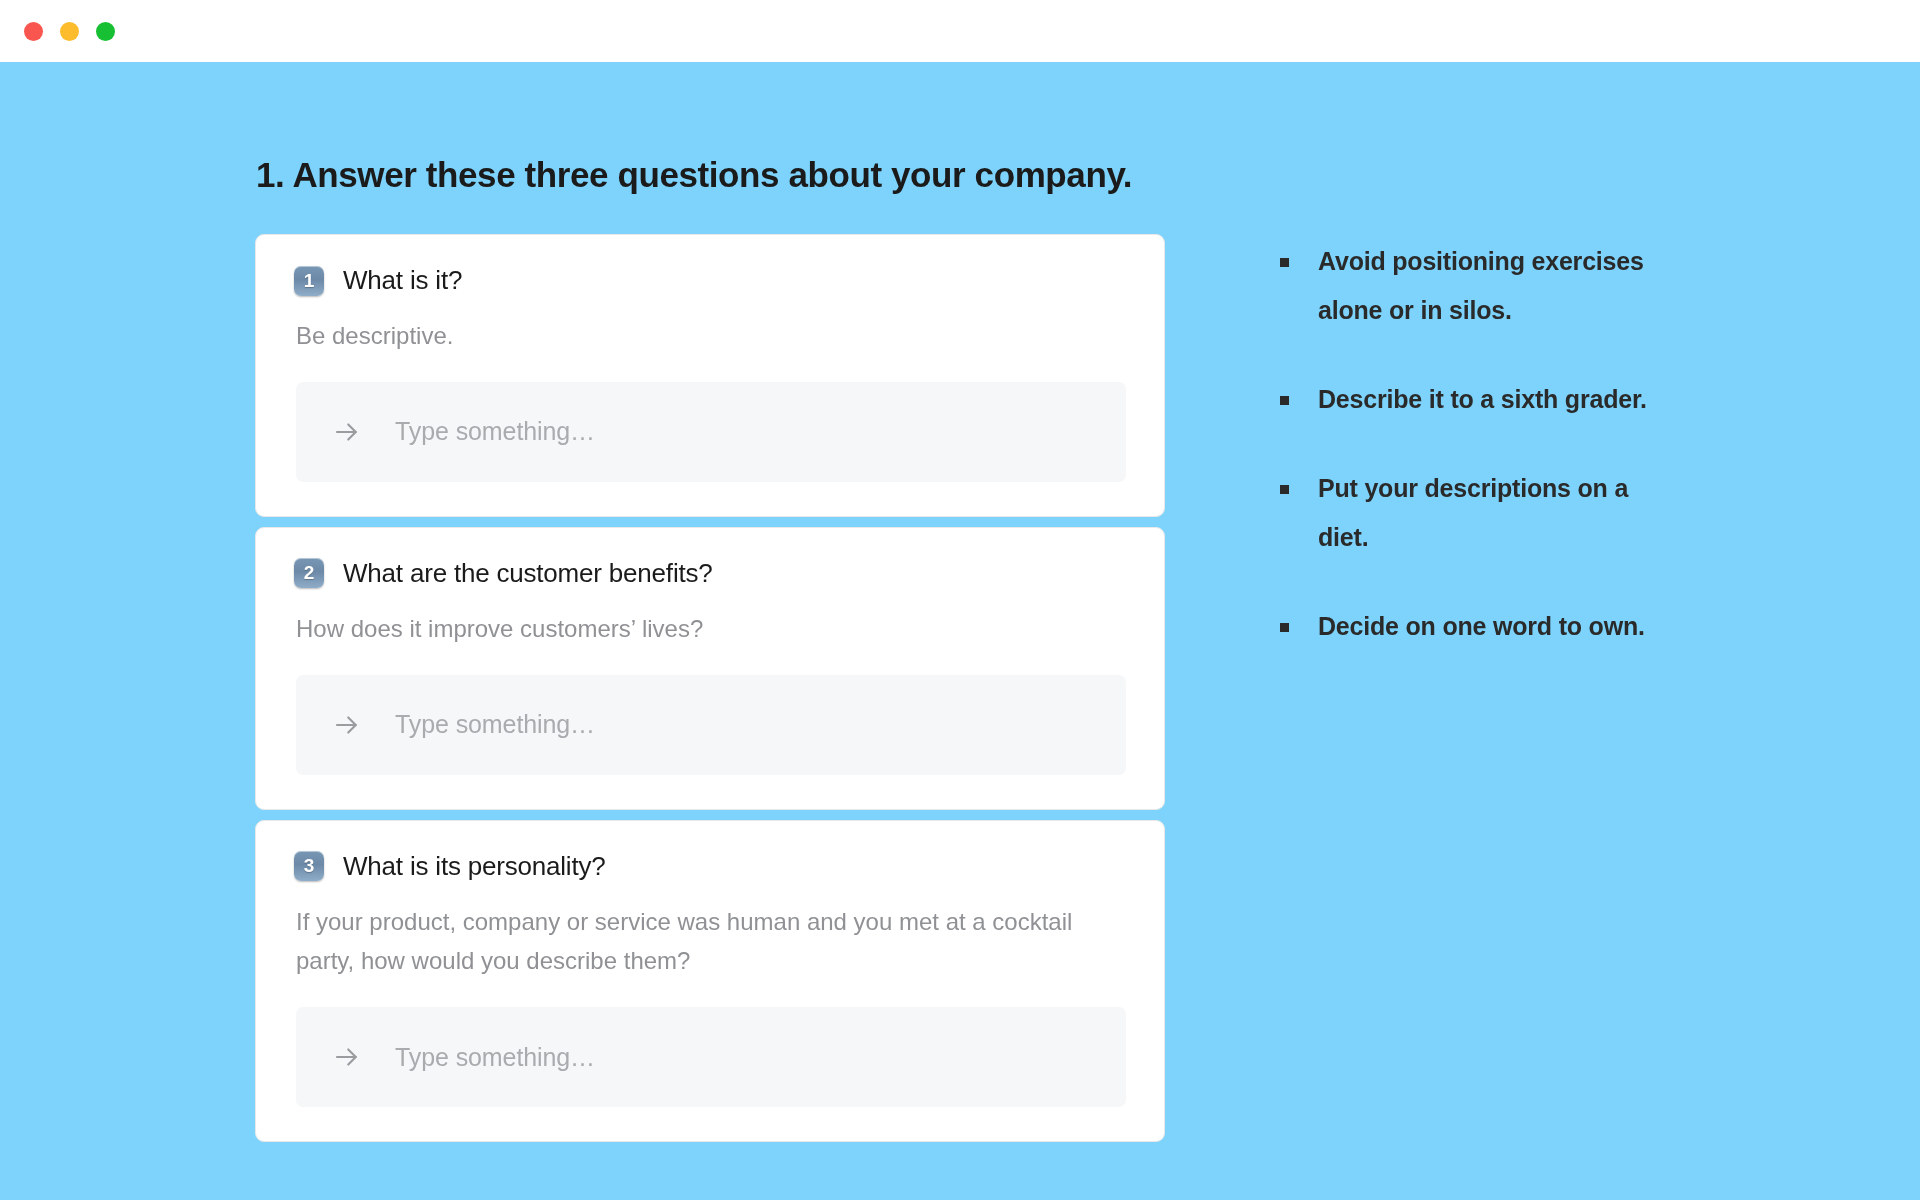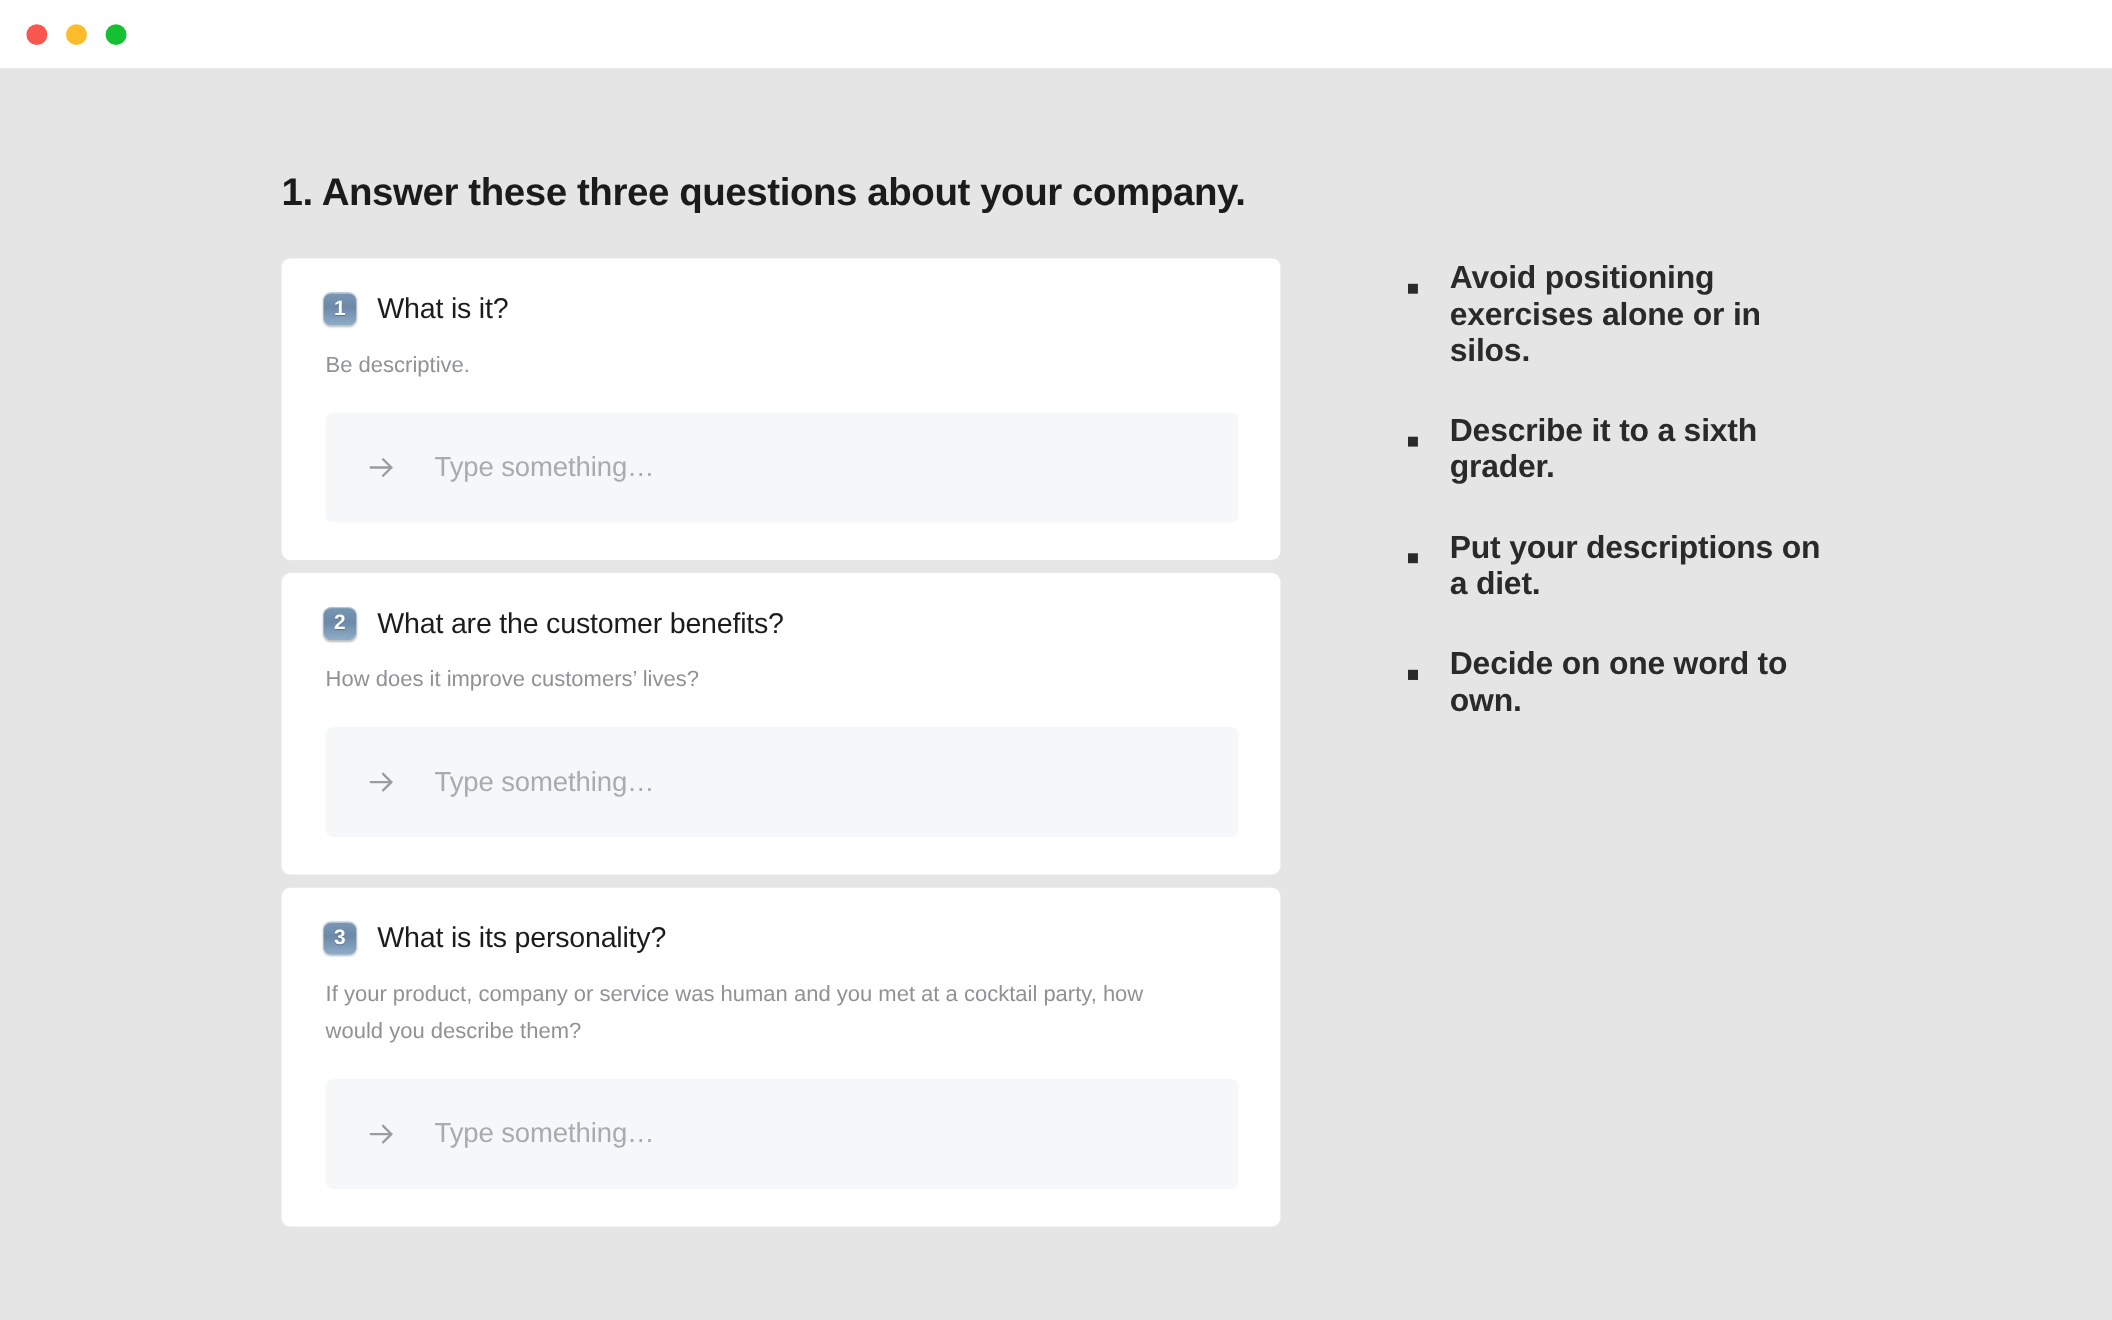--- a/index.html
+++ b/index.html
@@ -42,21 +42,21 @@
   .dot-min    { background: #fcbc2b; }
   .dot-max    { background: #17c032; }
 
   
   .page {
     position: absolute;
     top: 62px;
     left: 0;
     width: 1920px;
     height: 1138px;
-    background: #e5e5e5;
+    background: #7dd3fc;
   }
 
   .page-title {
     position: absolute;
     left: 256px;
     top: 70px;
     font-size: 35px;
     font-weight: 700;
     letter-spacing: -0.4px;
     color: #1b1b1b;
@@ -106,21 +106,21 @@
   }
 
   .card-title {
     font-size: 26px;
     font-weight: 400;
     color: #1b1b1b;
     letter-spacing: -0.2px;
   }
 
   .card-desc {
-    font-size: 20px;
+    font-size: 24px;
     line-height: 1.66;
     color: #8f9194;
     margin: 0 0 26px 2px;
     max-width: 790px;
   }
 
   .answer-field {
     background: #f6f7f8;
     border-radius: 7px;
     height: 100px;
@@ -156,22 +156,22 @@
     top: 175px;
     width: 400px;
     list-style: none;
     margin: 0;
     padding: 0;
   }
 
   .tip {
     position: relative;
     padding-left: 40px;
-    font-size: 29px;
-    line-height: 33px;
+    font-size: 25px;
+    line-height: 49px;
     font-weight: 700;
     color: #2a2a2a;
     letter-spacing: -0.2px;
     margin-bottom: 40px;
   }
   .tip:last-child { margin-bottom: 0; }
 
   .tip-marker {
     position: absolute;
     left: 2px;

